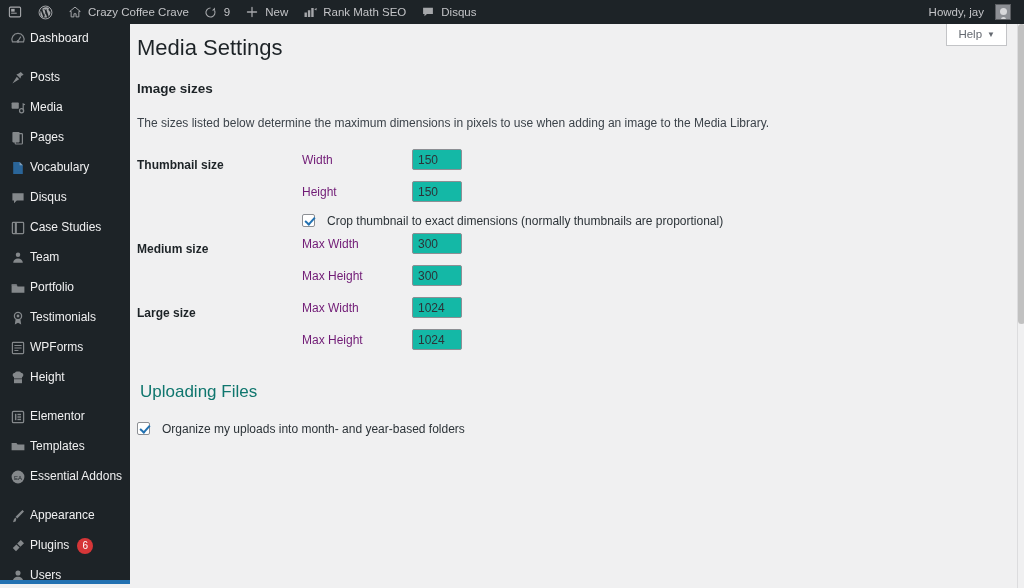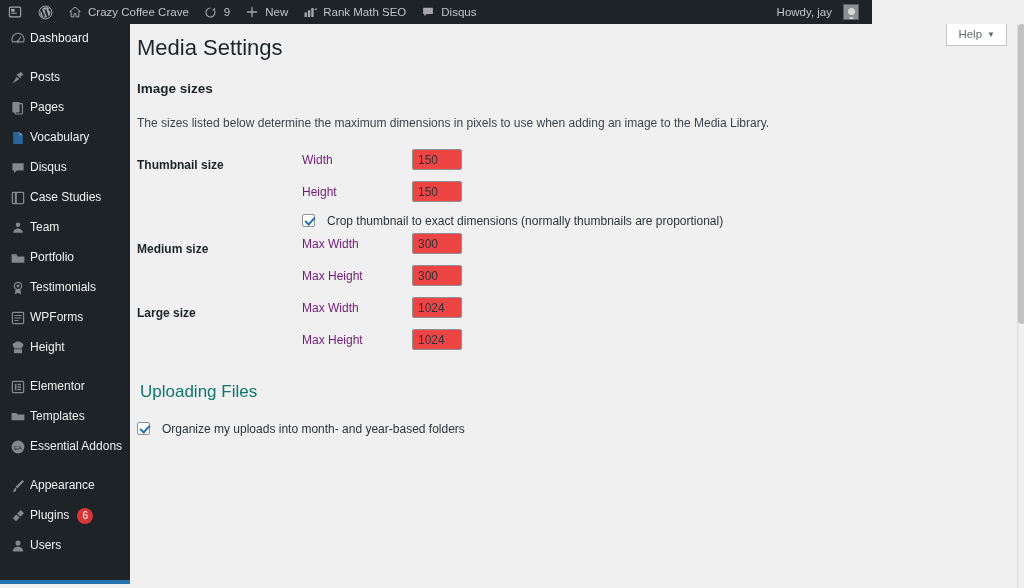--- a/index.html
+++ b/index.html
@@ -6,21 +6,21 @@
   html, body {
     width: 1024px; height: 588px;
     overflow: hidden;
     font-family: "Liberation Sans", sans-serif;
     background: #f0f0f1;
   }
 
   
   #adminbar {
     position: absolute; top: 0; left: 0;
-    width: 872px; height: 24px;
+    width: 1024px; height: 24px;
     background: #1d2327;
     display: flex; align-items: center;
     font-size: 11.5px; color: #c3c4c7;
     z-index: 50;
   }
   .ab-item {
     display: flex; align-items: center; gap: 5px;
     height: 24px; padding: 0 7px;
     color: #c3c4c7; white-space: nowrap;
     cursor: pointer;
@@ -114,21 +114,21 @@
   }
   table.form-table td { padding: 0; vertical-align: top; }
   .size-row { display: flex; align-items: center; height: 32px; }
   .size-row .lbl {
     font-size: 12px; color: #701a75;
     width: 110px;
   }
   input.num {
     width: 50px; height: 21px;
     border: 1px solid #8c8f94; border-radius: 2px;
-    background: #ef4444; color: #2c3338;
+    background: #14b8a6; color: #2c3338;
     font-family: "Liberation Sans", sans-serif; font-size: 12px;
     padding: 0 5px;
     box-shadow: 0 0 0 transparent;
   }
 
   .cb-row { display: flex; align-items: center; gap: 12px; margin-top: 6px; }
   .cbox {
     width: 13px; height: 13px; flex: 0 0 13px;
     border: 1px solid #8c8f94; border-radius: 2px;
     background: #fff; position: relative; cursor: pointer;
@@ -252,20 +252,30 @@
 
   <div class="menu-item">
     <span class="mi-ico">
       <svg width="16" height="16" viewBox="0 0 20 20">
           <path d="M13.5 2.5 17 6l-3 1.5-1 3-5-5 3-1zM8.5 8.5 3 17l8.5-5.5z" fill="#a7aaad"></path>
         </svg>
     </span>
     <span class="mi-label">Posts</span>
   </div>
 
+  <div class="menu-item">
+    <span class="mi-ico">
+      <svg width="16" height="16" viewBox="0 0 20 20">
+          <rect x="2" y="3" width="9" height="8" rx="1" fill="#a7aaad"></rect>
+          <circle cx="14.5" cy="13.5" r="2.6" fill="none" stroke="#a7aaad" stroke-width="1.5"></circle>
+          <path d="M16.5 13V5l2.2 1" stroke="#a7aaad" stroke-width="1.5" fill="none"></path>
+        </svg>
+    </span>
+    <span class="mi-label">Media</span>
+  </div>
 
   <div class="menu-item">
     <span class="mi-ico">
       <svg width="16" height="16" viewBox="0 0 20 20">
           <rect x="3" y="2.5" width="9" height="13" rx="1" fill="#a7aaad"></rect>
           <rect x="6.5" y="4.5" width="9" height="13" rx="1" fill="none" stroke="#a7aaad" stroke-width="1.5"></rect>
         </svg>
     </span>
     <span class="mi-label">Pages</span>
   </div>

